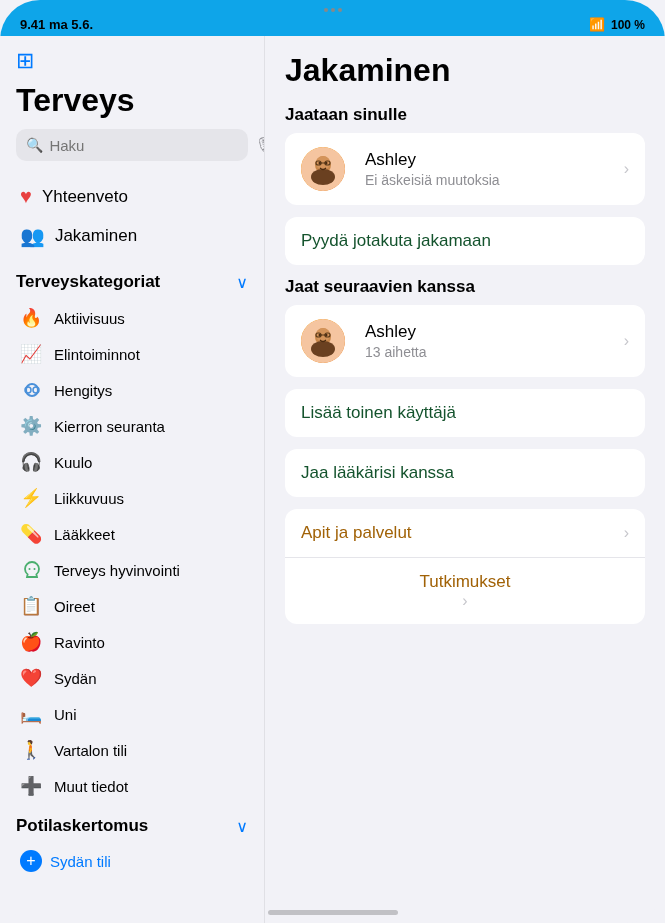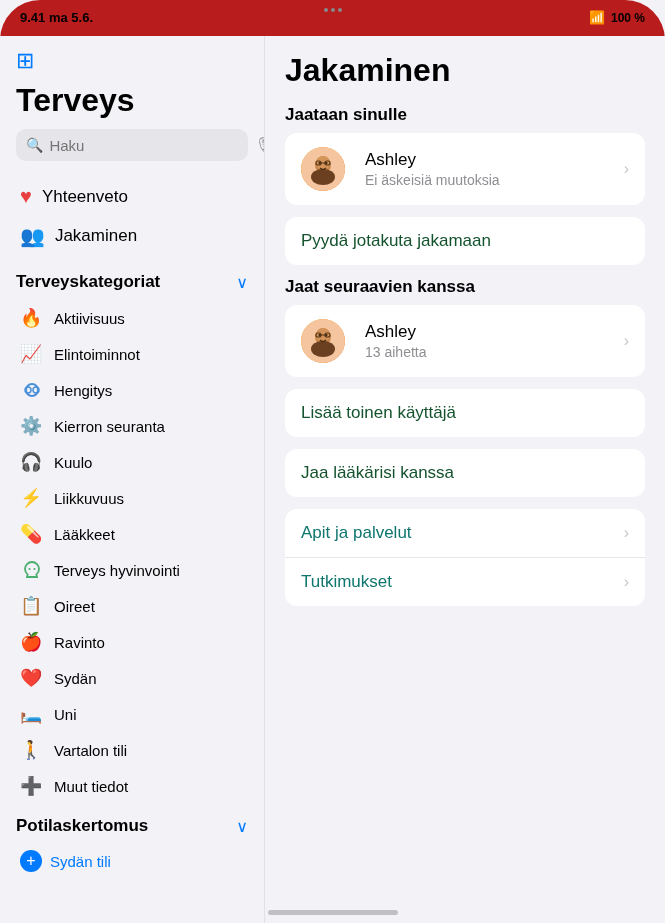--- a/index.html
+++ b/index.html
@@ -11,26 +11,26 @@
       font-family: -apple-system, 'SF Pro Display', 'Helvetica Neue', sans-serif;
       overflow: hidden;
       position: relative;
       border-radius: 40px;
     }
 
     
     .status-bar {
       display: flex;
       justify-content: space-between;
-      align-items: flex-start;
+      align-items: flex-end;
       padding: 10px 20px 4px;
       font-size: 13px;
       font-weight: 600;
       color: #000;
-      background: #b91c1c;
+      background: #0ea5e9;
       height: 36px;
     }
     .status-left { font-size: 13px; font-weight: 700; }
     .status-right { display: flex; align-items: center; gap: 5px; font-size: 12px; }
     .wifi-icon, .battery-icon { font-size: 13px; }
 
     
     .top-indicator {
       position: absolute;
       top: 8px;
@@ -236,22 +236,23 @@
     }
 
     .list-row {
       display: flex;
       align-items: center;
       padding: 14px 16px;
       border-bottom: 1px solid #e5e5ea;
     }
     .list-row:last-child {
       border-bottom: none;
-    }
-    .list-row-text { font-size: 17px; color: #0f766e; flex: 1; }
+      flex-direction: column;
+    }
+    .list-row-text { font-size: 17px; color: #a16207; flex: 1; }
 
     
     .home-indicator {
       position: absolute;
       bottom: 8px;
       left: 50%;
       transform: translateX(-50%);
       width: 130px;
       height: 5px;
       background: #000;

